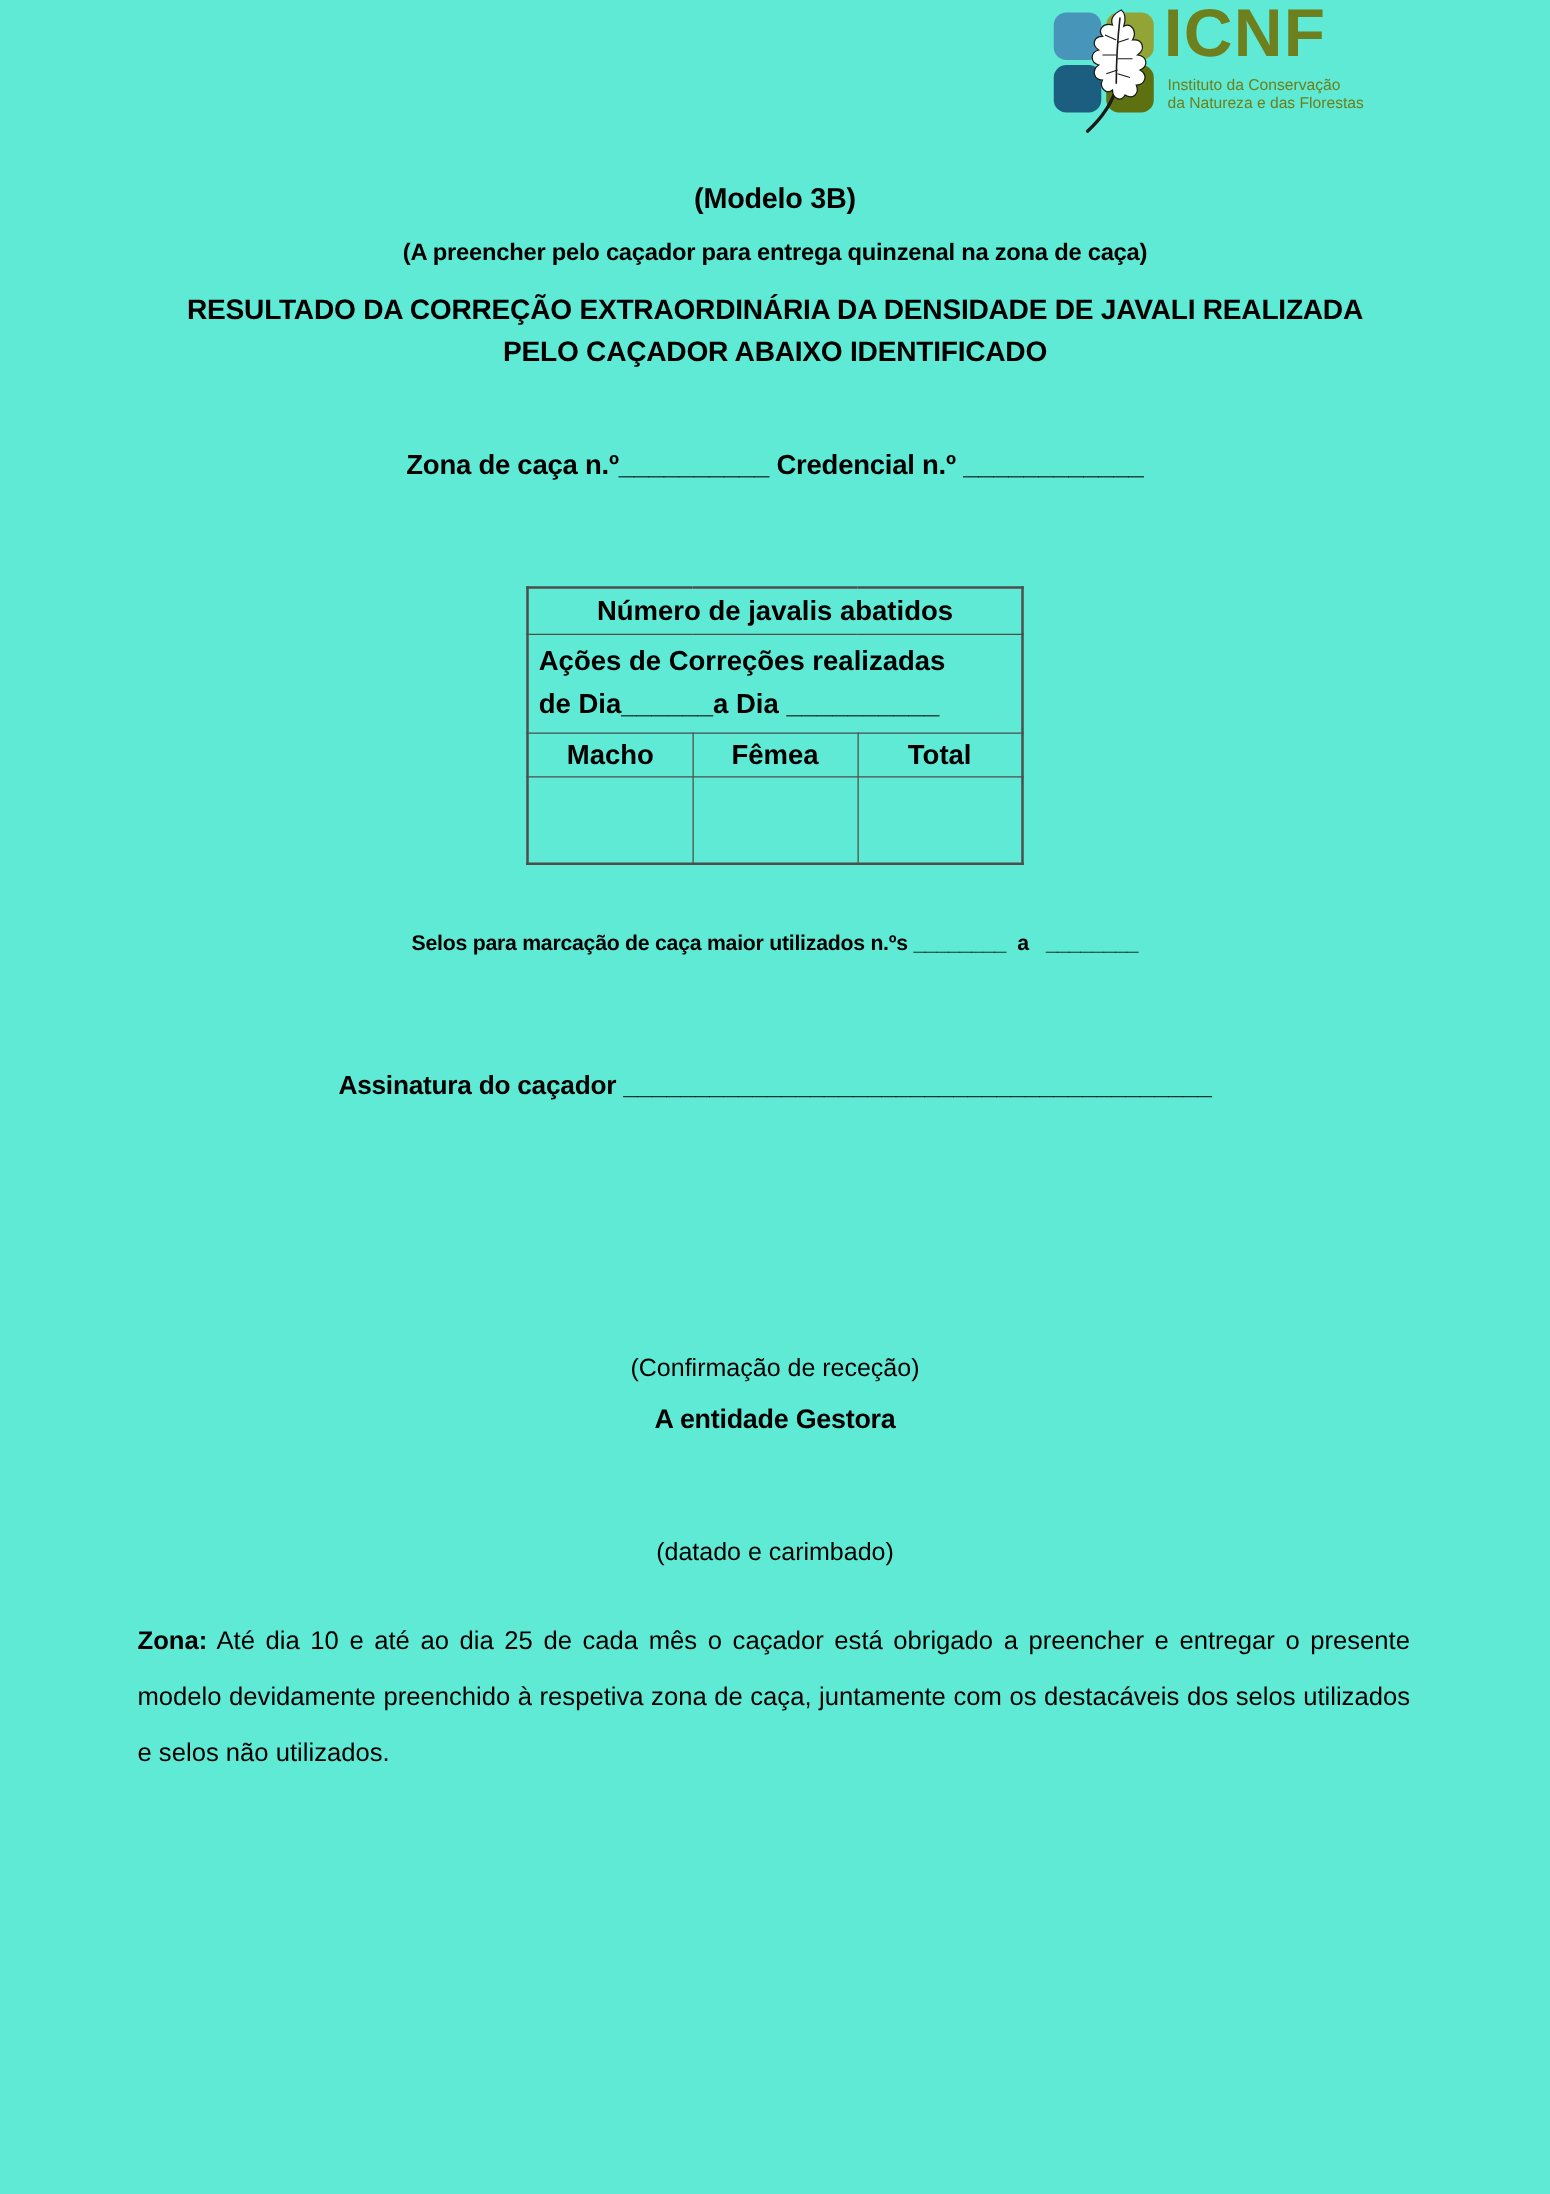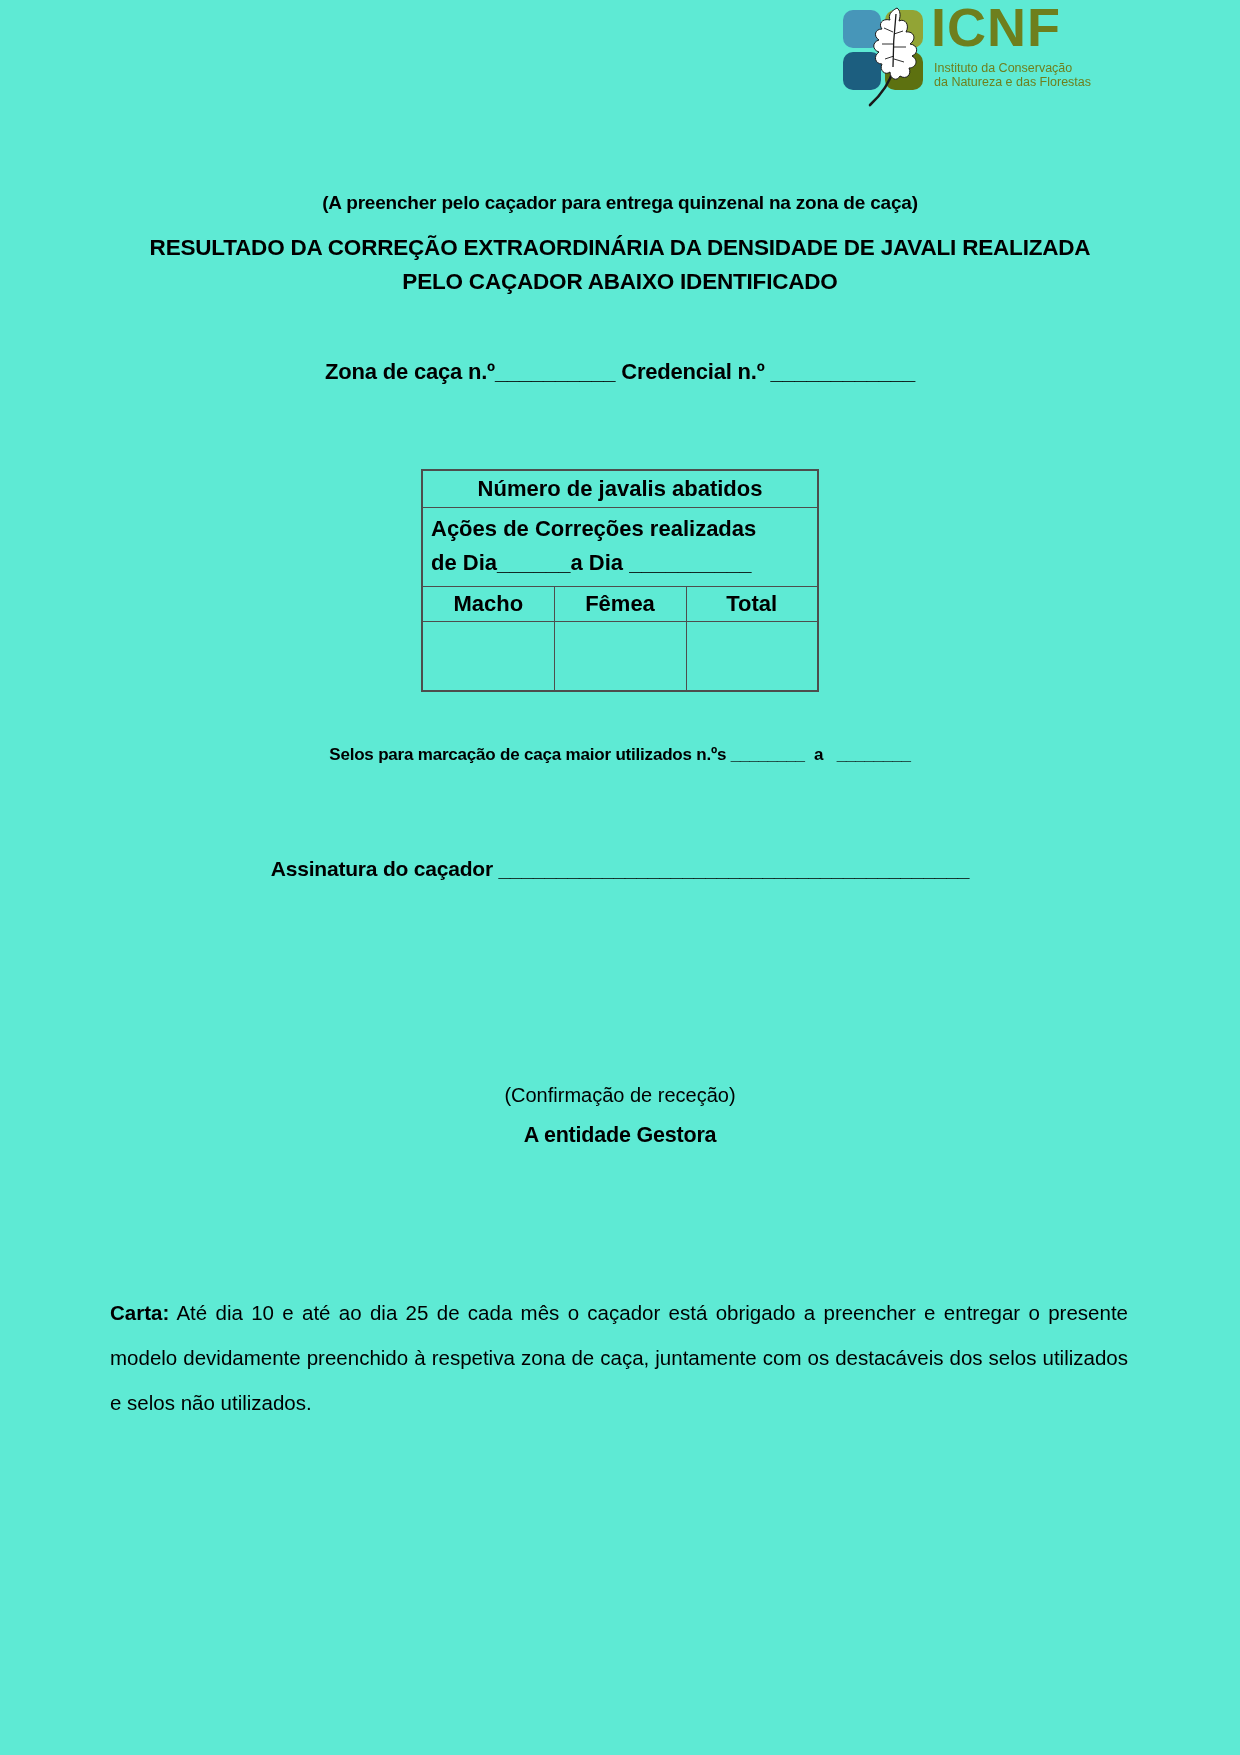--- a/index.html
+++ b/index.html
@@ -95,20 +95,21 @@
       <path d="M61 10 C59 28 58 45 58 63" fill="none" stroke-width="1.3" stroke="#1a1a1a"></path>
       <path d="M58 28 L49 24 M58 40 L47 40 M59 52 L50 55 M59 30 L68 27 M59 43 L71 43 M59 55 L69 58" fill="none" stroke-width="0.9" stroke="#1a1a1a"></path>
     </g>
   </svg>
   <div class="logo-acronym">ICNF</div>
   <div class="logo-subtitle">
     <div>Instituto da Conservação</div>
     <div>da Natureza e das Florestas</div>
   </div>
 
+  <div id="model-line" class="center-line b">(Modelo 3B)</div>
   <div id="instruction-line" class="center-line b">(A preencher pelo caçador para entrega quinzenal na zona de caça)</div>
   <div id="result-line" class="center-line b">RESULTADO DA CORREÇÃO EXTRAORDINÁRIA DA DENSIDADE DE JAVALI REALIZADA PELO CAÇADOR ABAIXO IDENTIFICADO</div>
 
   <div id="zona-line" class="center-line b">Zona de caça n.º__________ Credencial n.º ____________</div>
 
   <table class="jtable">
     <colgroup>
         <col style="width:132px">
         <col style="width:132px">
         <col style="width:132px">
@@ -134,16 +135,17 @@
         <td class="t-val"></td>
       </tr>
     </tbody>
   </table>
 
   <div id="selos-line" class="center-line b">Selos para marcação de caça maior utilizados n.ºs ________  a   ________</div>
   <div id="assinatura-line" class="center-line b">Assinatura do caçador _________________________________________</div>
 
   <div id="confirmacao-line" class="center-line">(Confirmação de receção)</div>
   <div id="entidade-line" class="center-line b">A entidade Gestora</div>
+  <div id="datado-line" class="center-line">(datado e carimbado)</div>
 
-  <p id="note-par"><span class="b">Carta:</span><span> Até dia 10 e até ao dia 25 de cada mês o caçador está obrigado a preencher e entregar o presente modelo devidamente preenchido à respetiva zona de caça, juntamente com os destacáveis dos selos utilizados e selos não utilizados.</span></p>
+  <p id="note-par"><span class="b">Zona:</span><span> Até dia 10 e até ao dia 25 de cada mês o caçador está obrigado a preencher e entregar o presente modelo devidamente preenchido à respetiva zona de caça, juntamente com os destacáveis dos selos utilizados e selos não utilizados.</span></p>
 
 </div>
 
 </body></html>

